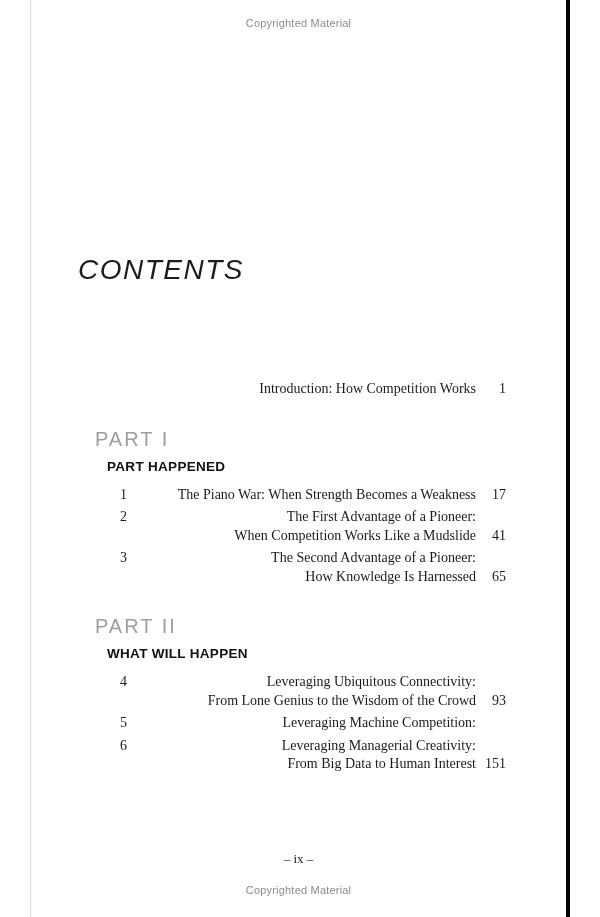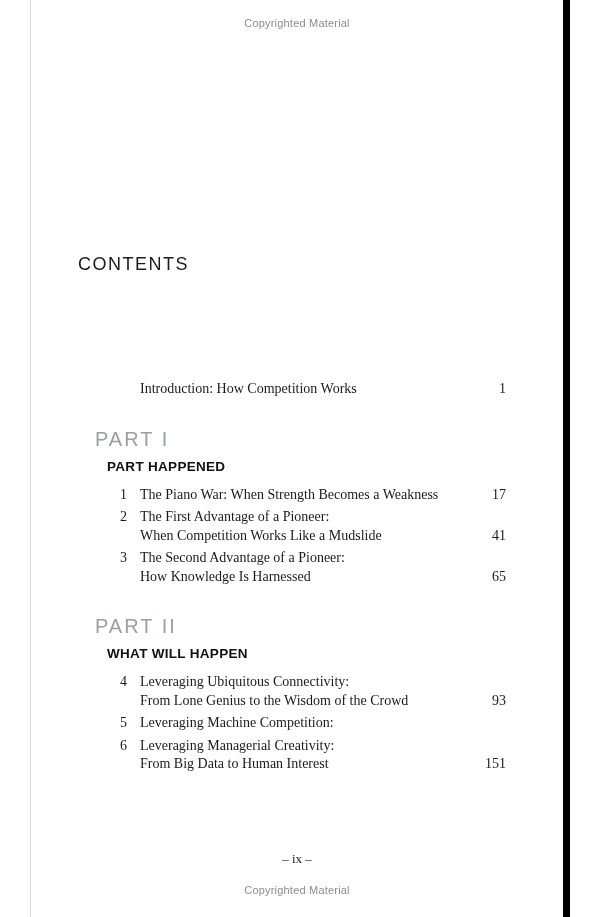--- a/index.html
+++ b/index.html
@@ -9,59 +9,60 @@
     font-family: "Liberation Serif", serif;
     position: relative;
     overflow: hidden;
   }
   .page {
     position: absolute;
     left: 30px; top: 0;
     width: 540px; height: 917px;
     background: #ffffff;
     border-left: 1px solid #d9d9d9;
-    border-right: 7px solid #000000;
+    border-right: 4px solid #000000;
   }
   .copyright {
     position: absolute;
     left: 0; width: 100%;
     text-align: center;
     font-family: "Liberation Sans", sans-serif;
     font-size: 11px;
     color: #8c8c8c;
     letter-spacing: 0.2px;
   }
   .copyright.top { top: 17px; }
   .copyright.bottom { top: 884px; }
   .book-title {
     position: absolute;
     top: 254px; left: 47px;
     font-family: "Liberation Sans", sans-serif;
-    font-size: 18px;
+    font-style: italic;
+    font-size: 28px;
     letter-spacing: 1.5px;
     color: #1c1c1c;
   }
   .toc {
     position: absolute;
     top: 380px; left: 0; width: 100%;
     font-size: 14px;
     color: #1a1a1a;
   }
   .row {
     display: flex;
     margin-left: 86px;
     width: 389px;
     line-height: 18.5px;
   }
   .row .num {
     flex: none;
     width: 23px;
     padding-left: 3px;
   }
-  .row .text { flex: 1; }
+  .row .text { flex: 1; text-align: right; }
   .row .pg {
     flex: none;
     min-width: 30px;
     text-align: right;
   }
   .part-label {
     margin: 29px 0 0 64px;
     font-family: Liberation Sans, sans-serif;
     font-size: 20px;
     color: #9aa0a2;

